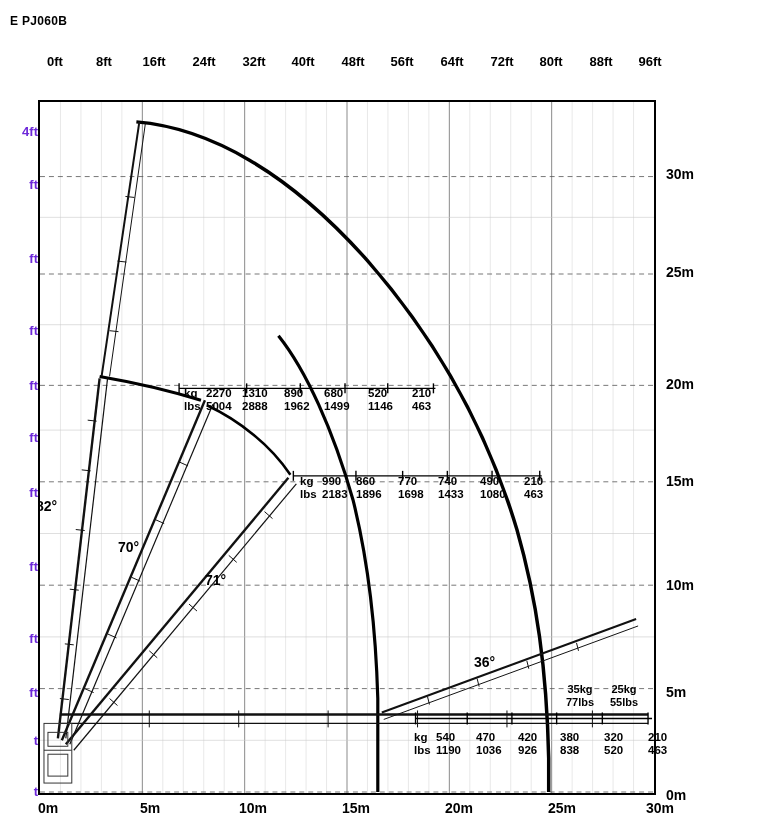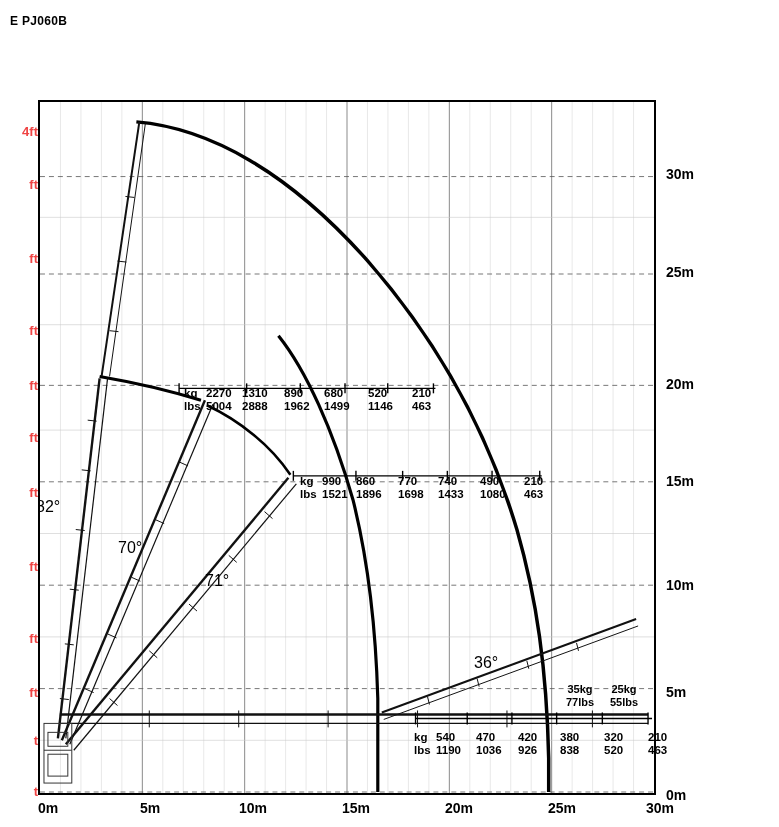--- a/index.html
+++ b/index.html
@@ -35,54 +35,69 @@
     position:absolute;font-size:13px;font-weight:bold;color:#000;
     transform:translateX(-50%);
   }
   .bottom-labels{position:absolute;left:0;top:800px;width:779px;height:20px;}
   .bottom-labels span{
     position:absolute;font-size:14px;font-weight:bold;color:#000;
     transform:translateX(-50%);
   }
   .left-labels{position:absolute;left:0;top:0;width:40px;height:827px;}
   .left-labels span{
-    position:absolute;font-size:13px;font-weight:bold;color:#ef4444;
+    position:absolute;font-size:13px;font-weight:bold;color:#6d28d9;
     right:2px;transform:translateY(-50%);white-space:nowrap;
   }
   .right-labels{position:absolute;left:662px;top:0;width:110px;height:827px;}
   .right-labels span{
     position:absolute;font-size:14px;font-weight:bold;color:#000;
     left:4px;transform:translateY(-50%);white-space:nowrap;
   }
 
   
   .cap{
     position:absolute;font-size:11.5px;font-weight:bold;color:#000;
     white-space:nowrap;line-height:13px;
   }
   .cap .row{display:flex;}
   .cap .row .unit{width:22px;}
   .cap .row .v{text-align:left;}
   .angle{
-    position:absolute;font-size:16px;font-weight:normal;color:#000;
+    position:absolute;font-size:14px;font-weight:bold;color:#000;
   }
   .jibcap{
     position:absolute;font-size:11px;font-weight:bold;color:#000;
     line-height:13px;text-align:center;
   }
   .jibcap .r{display:flex;gap:10px;}
   .jibcap .r span{width:34px;text-align:center;}
 </style>
 </head>
 <body>
 
 <div id="root">
 
   <div class="title">E PJ060B</div>
 
+  <div class="top-labels">
+    <span style="left:55px">0ft</span>
+    <span style="left:104px">8ft</span>
+    <span style="left:154px">16ft</span>
+    <span style="left:204px">24ft</span>
+    <span style="left:254px">32ft</span>
+    <span style="left:303px">40ft</span>
+    <span style="left:353px">48ft</span>
+    <span style="left:402px">56ft</span>
+    <span style="left:452px">64ft</span>
+    <span style="left:502px">72ft</span>
+    <span style="left:551px">80ft</span>
+    <span style="left:601px">88ft</span>
+    <span style="left:650px">96ft</span>
+  </div>
 
   <div class="left-labels">
     <span style="top:131px">4ft</span>
     <span style="top:184px">ft</span>
     <span style="top:258px">ft</span>
     <span style="top:330px">ft</span>
     <span style="top:385px">ft</span>
     <span style="top:437px">ft</span>
     <span style="top:492px">ft</span>
     <span style="top:566px">ft</span>
@@ -309,21 +324,21 @@
       <span class="unit">kg</span>
       <span class="v" style="width:34px">990</span>
       <span class="v" style="width:42px">860</span>
       <span class="v" style="width:40px">770</span>
       <span class="v" style="width:42px">740</span>
       <span class="v" style="width:44px">490</span>
       <span class="v" style="width:34px">210</span>
     </div>
     <div class="row">
       <span class="unit">lbs</span>
-      <span class="v" style="width:34px">1521</span>
+      <span class="v" style="width:34px">2183</span>
       <span class="v" style="width:42px">1896</span>
       <span class="v" style="width:40px">1698</span>
       <span class="v" style="width:42px">1433</span>
       <span class="v" style="width:44px">1080</span>
       <span class="v" style="width:34px">463</span>
     </div>
   </div>
 
   <div class="cap" style="left:414px;top:731px">
     <div class="row">

